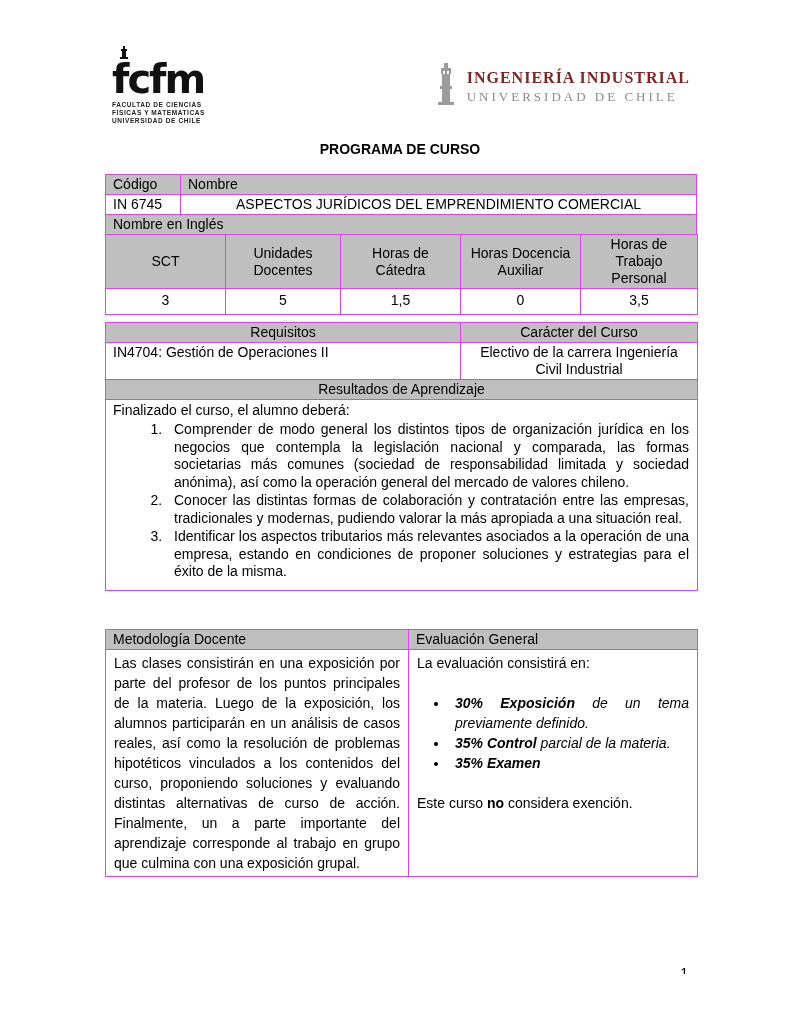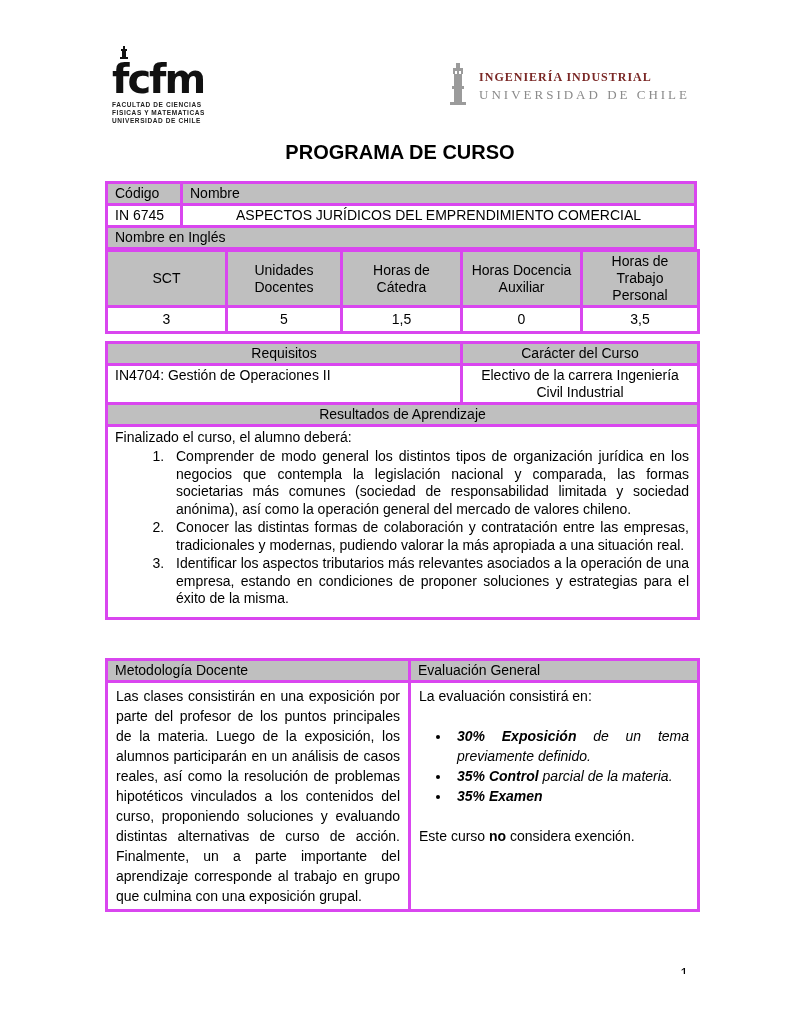--- a/index.html
+++ b/index.html
@@ -38,51 +38,51 @@
     line-height: 8px;
     letter-spacing: 0.6px;
     color: #222;
     font-weight: bold;
   }
   .right-logo { display: flex; align-items: center; margin-top: 16px; }
   .right-logo .tower { margin-right: 10px; }
   .ri-line1 {
     font-family: "Liberation Serif", serif;
     font-weight: bold;
-    font-size: 12px;
+    font-size: 16px;
     letter-spacing: 1px;
     color: var(--brand_maroon, #7B2826);
     white-space: nowrap;
   }
   .ri-line2 {
     font-family: "Liberation Serif", serif;
     font-size: 13px;
     letter-spacing: 3px;
     color: var(--brand_gray, #8A8A8A);
     white-space: nowrap;
     margin-top: 2px;
   }
 
   
   .doc-title {
     margin-top: 16px;
     text-align: center;
-    font-size: 20px;
+    font-size: 14px;
     font-weight: bold;
   }
 
   
   table {
     border-collapse: collapse;
     table-layout: fixed;
     width: 592px;
     margin-left: 105px;
   }
   td {
-    border: 3px solid #d946ef;
+    border: 1px solid #d946ef;
     padding: 1px 7px;
     vertical-align: top;
     line-height: 17px;
   }
   .shaded { background: var(--header_gray, #BFBFBF); }
   .center { text-align: center; }
 
   .t1 { margin-top: 17px; }
   .t2 { margin-top: -1px; }
   .t2 td.hdr { text-align: center; vertical-align: middle; height: 38px; line-height: 17px; }

